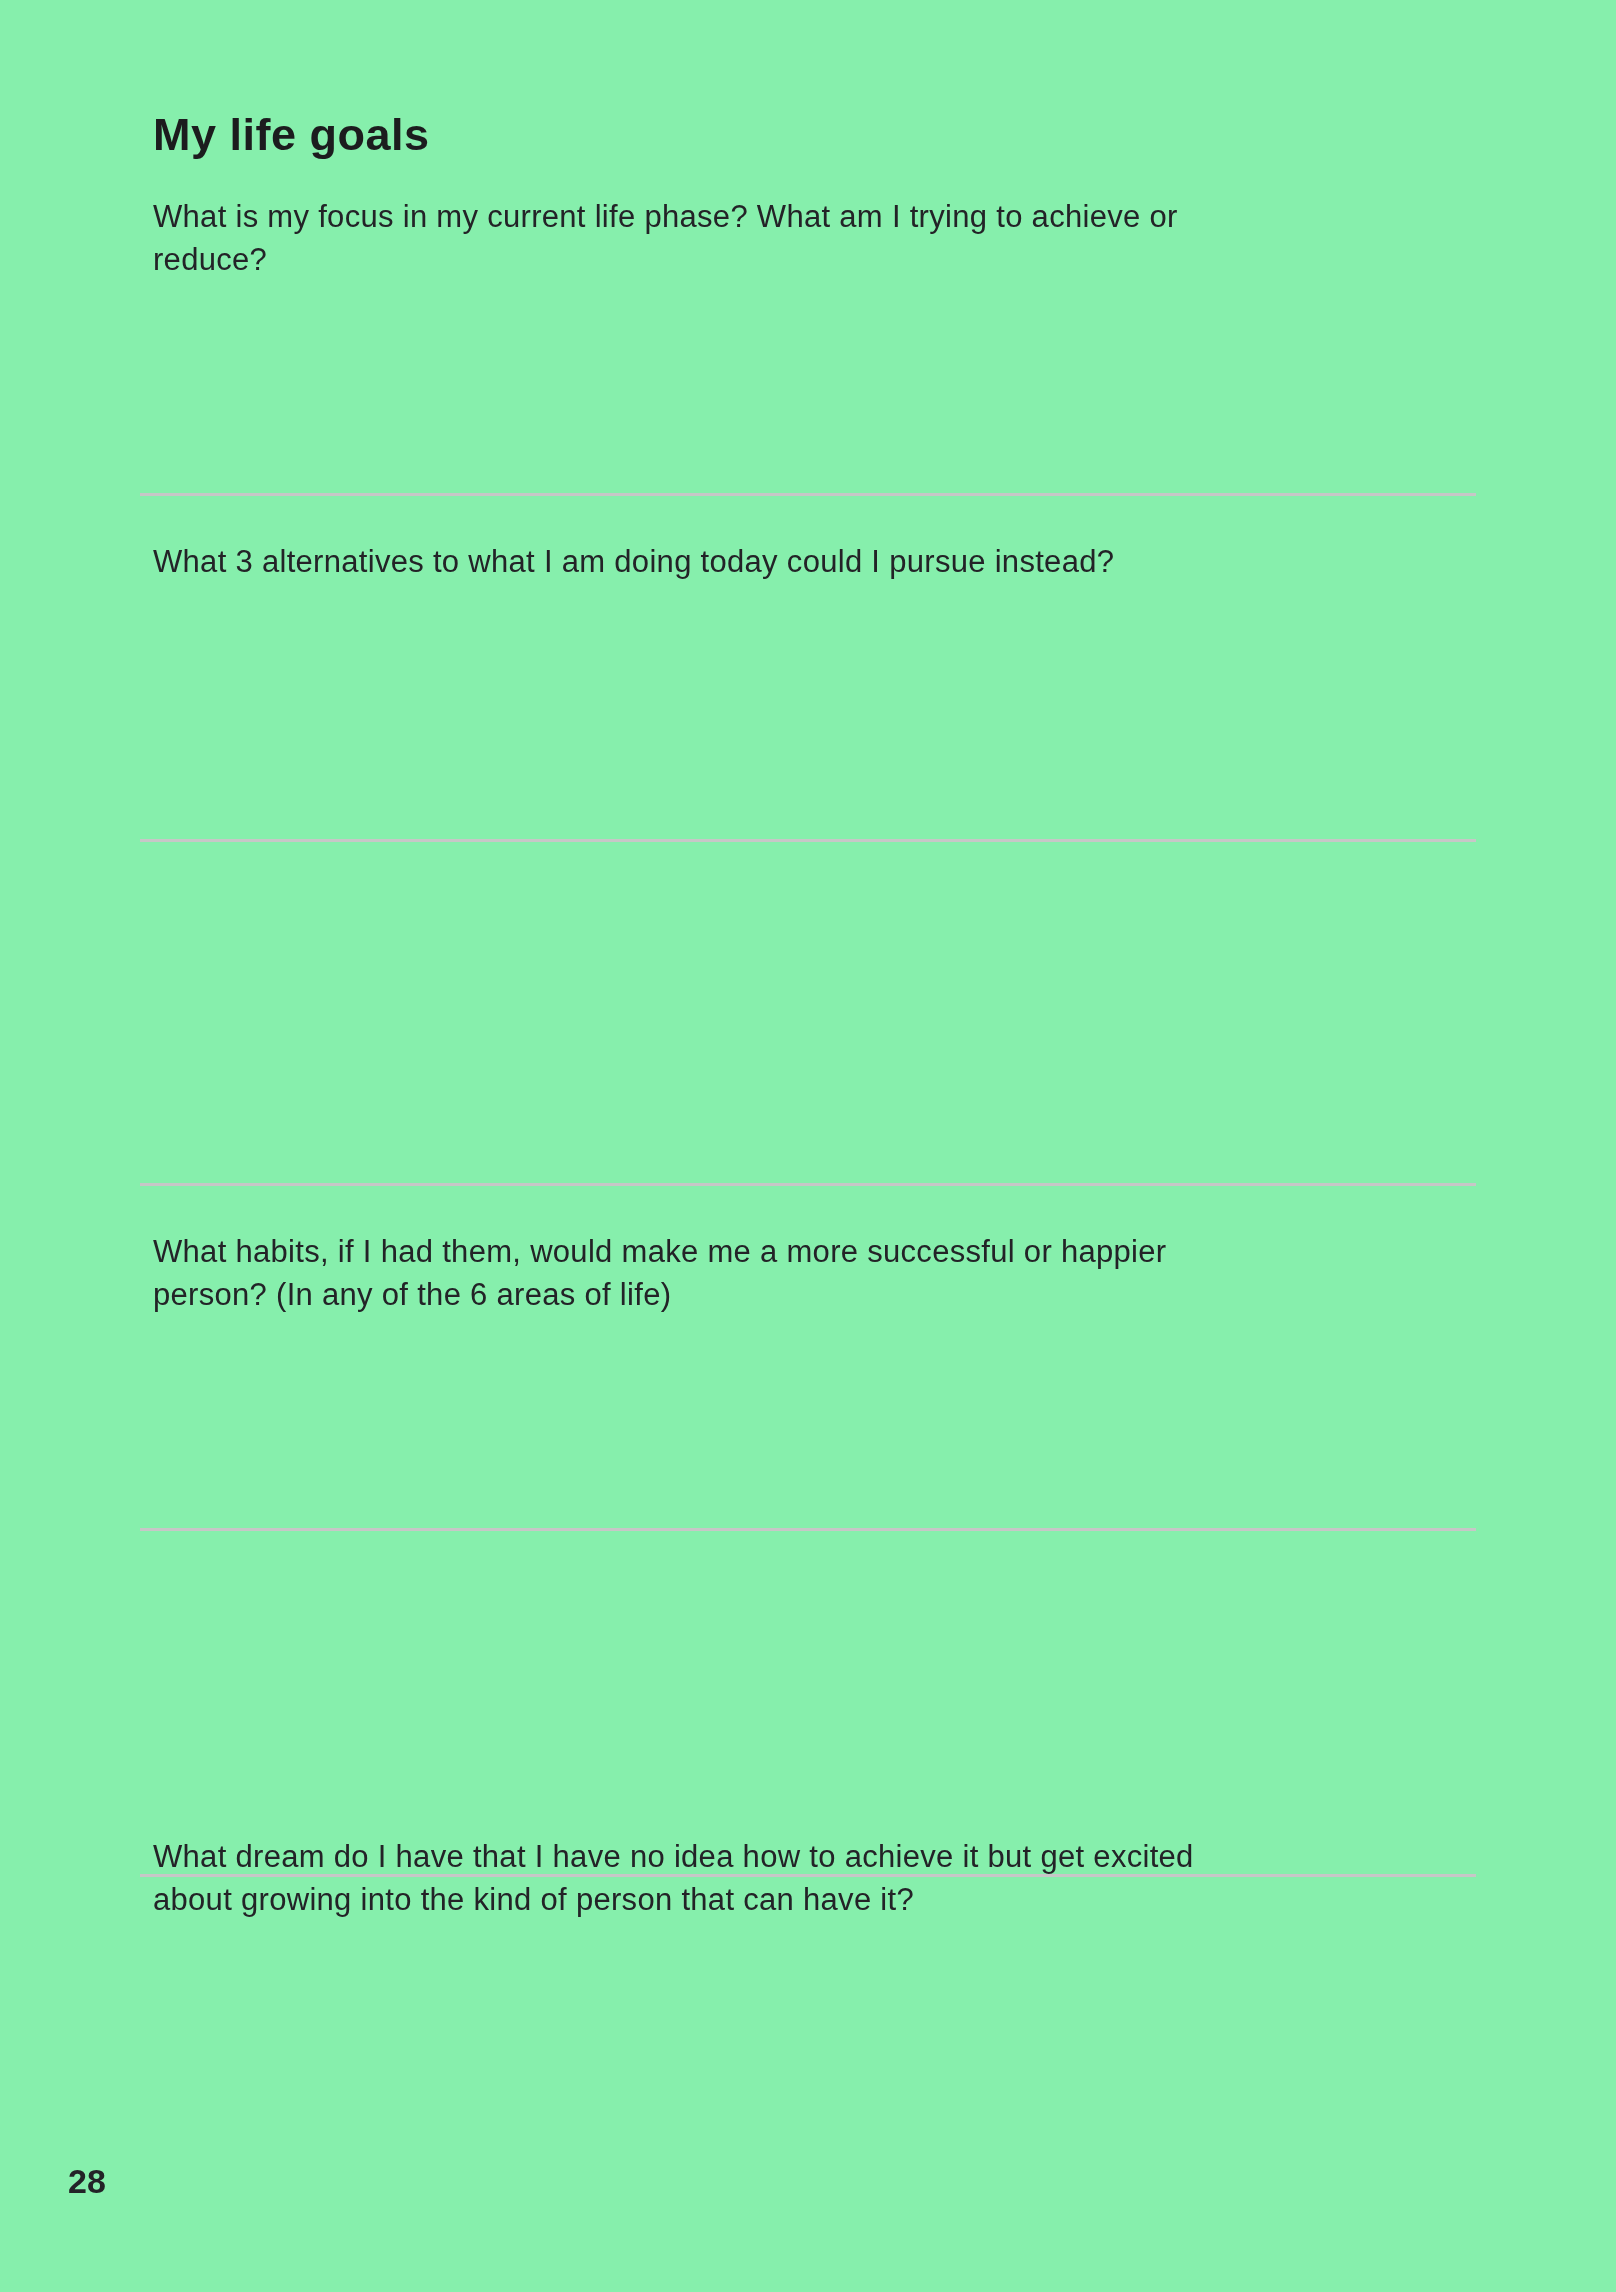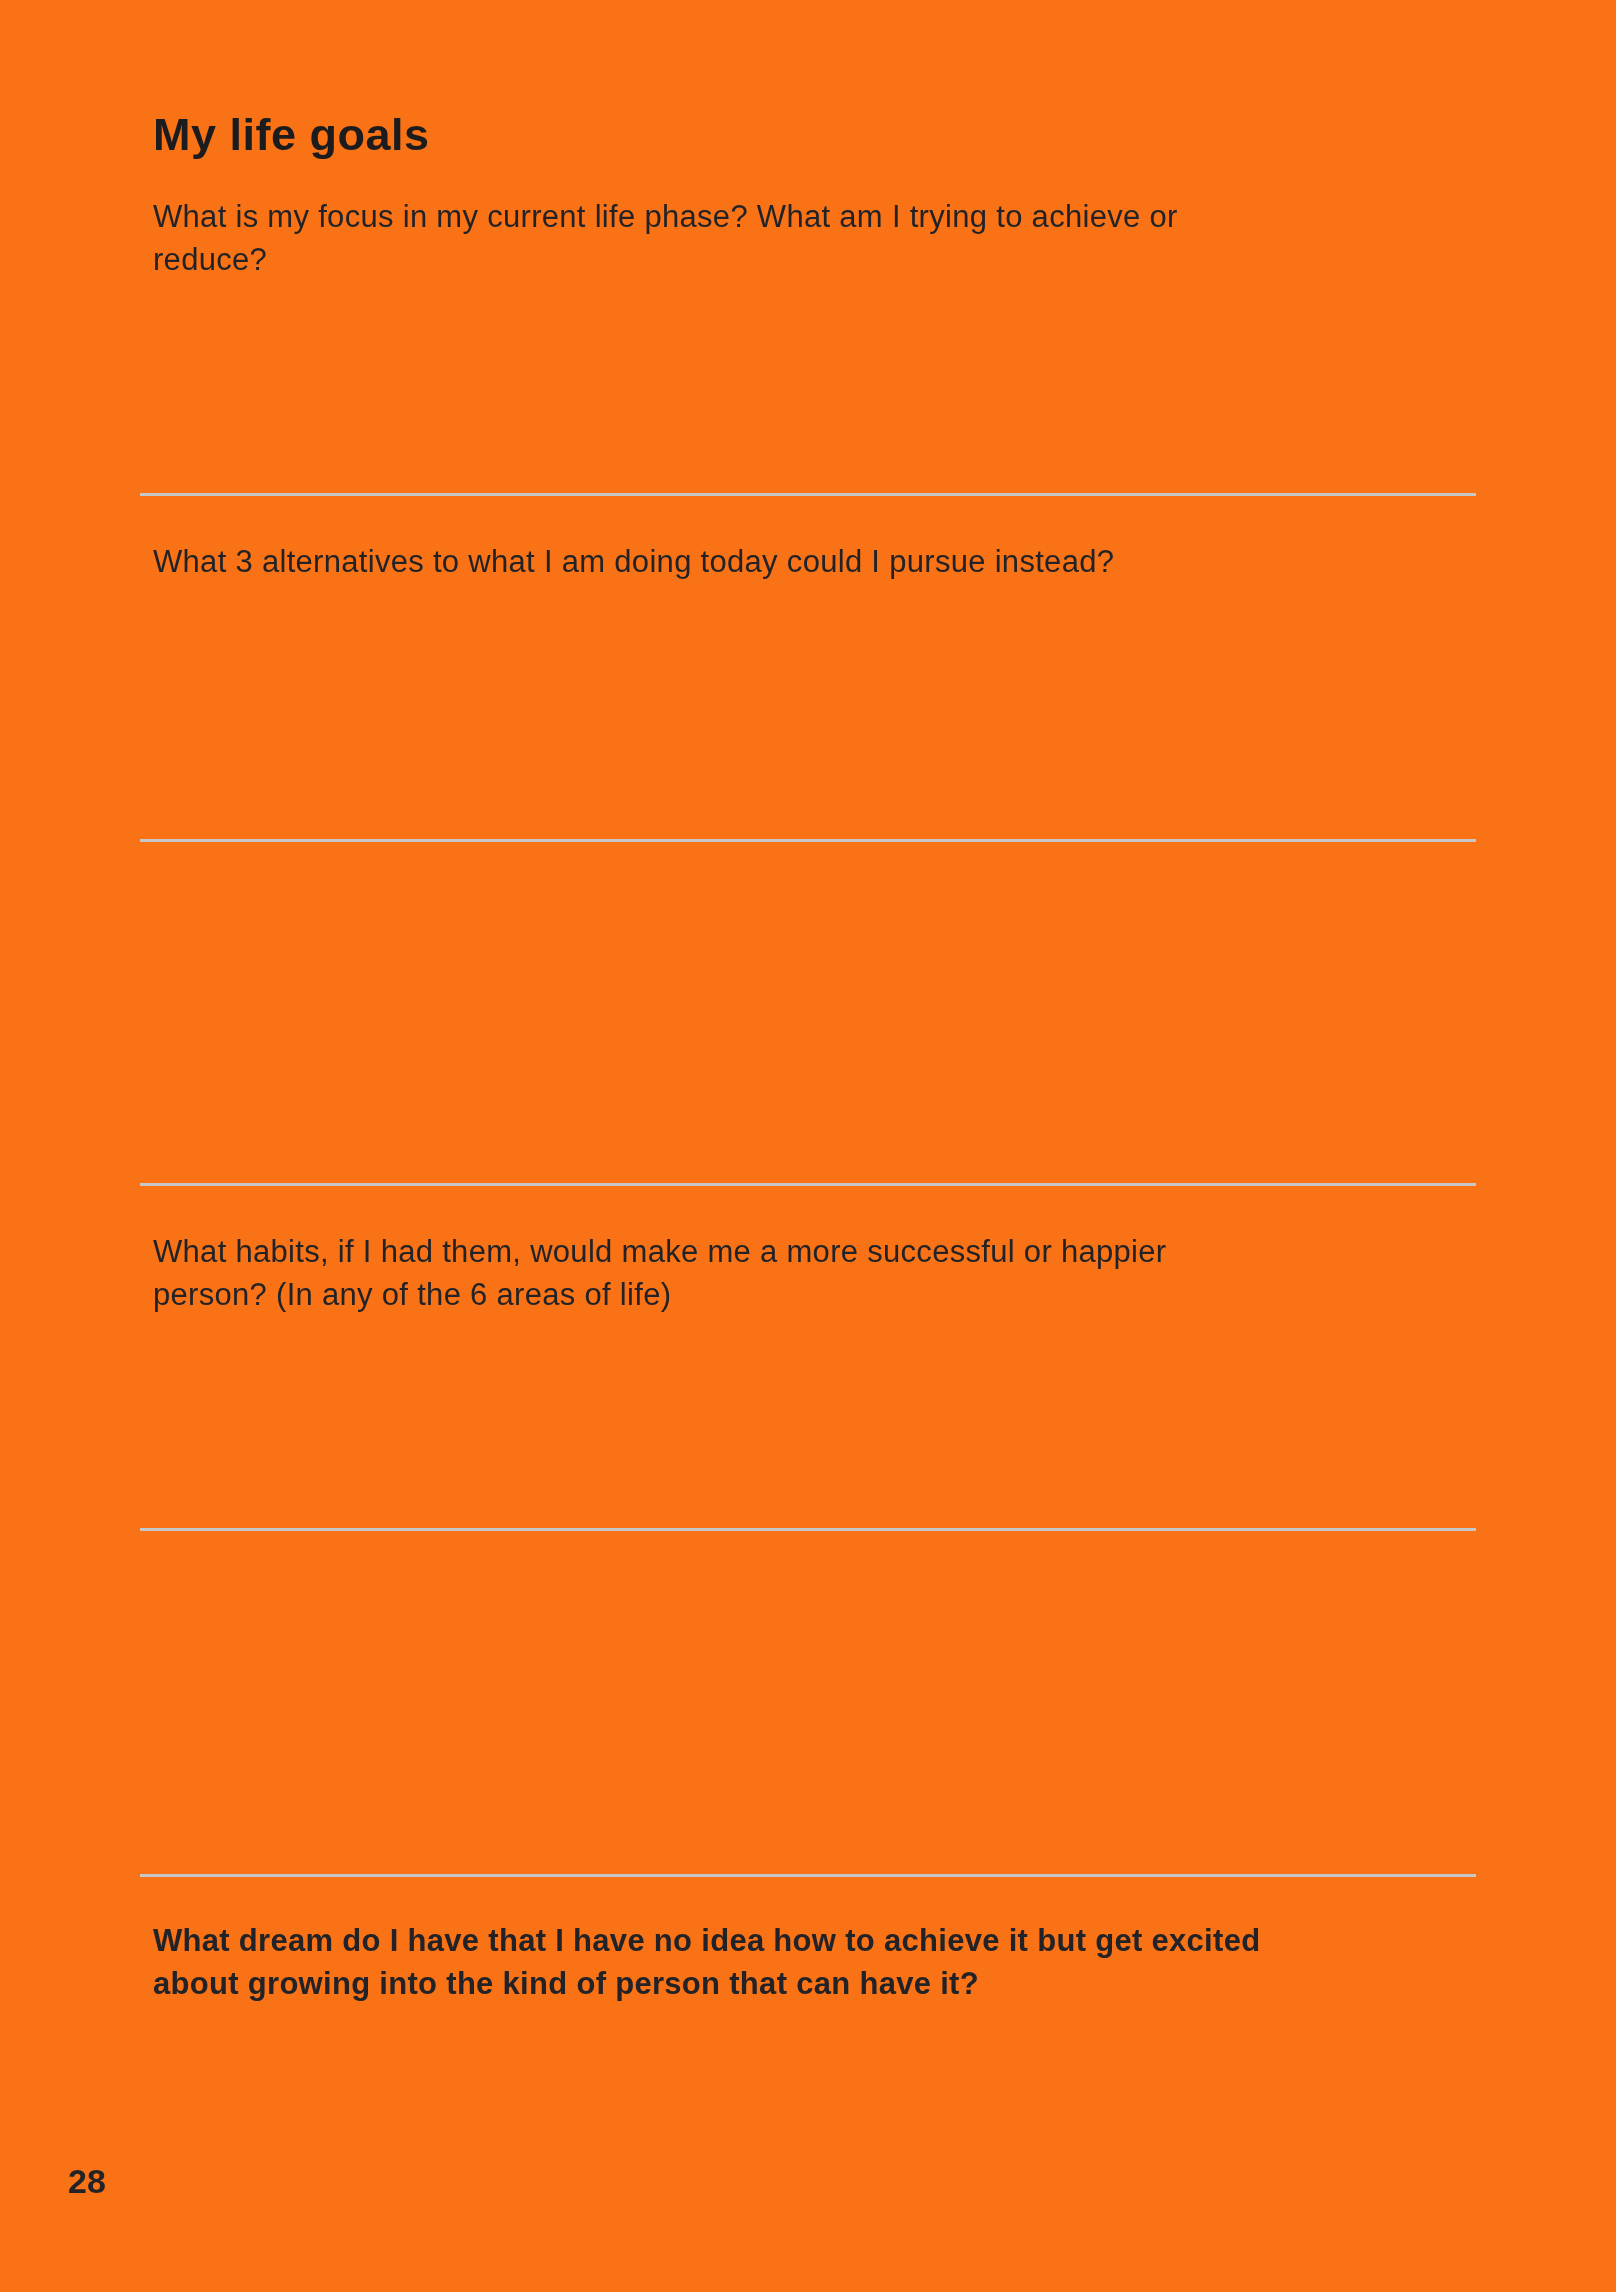--- a/index.html
+++ b/index.html
@@ -4,21 +4,21 @@
 <style>
   html, body {
     margin: 0;
     padding: 0;
     background: #ffffff;
   }
   .page {
     position: relative;
     width: 1616px;
     height: 2293px;
-    background: #f97316;
+    background: #86efac;
     font-family: "Liberation Sans", sans-serif;
     overflow: hidden;
   }
   .page-title {
     position: absolute;
     left: 153px;
     top: 79px;
     font-size: 45px;
     font-weight: 700;
     letter-spacing: 0.5px;
@@ -33,21 +33,21 @@
     line-height: 43px;
     letter-spacing: 0.3px;
     color: #232327;
     white-space: pre-line;
   }
   .q1 { top: 164px; }
   .q2 { top: 509px; }
   .q3 { top: 851px; }
   .q4 { top: 1199px; }
   .q5 { top: 1545px; }
-  .q6 { top: 1888px; font-weight: bold; }
+  .q6 { top: 1804px; }
   .divider {
     position: absolute;
     left: 140px;
     width: 1336px;
     height: 2.8px;
     background: #c7c7c7;
   }
   .d1 { top: 493px; }
   .d2 { top: 839px; }
   .d3 { top: 1183px; }

